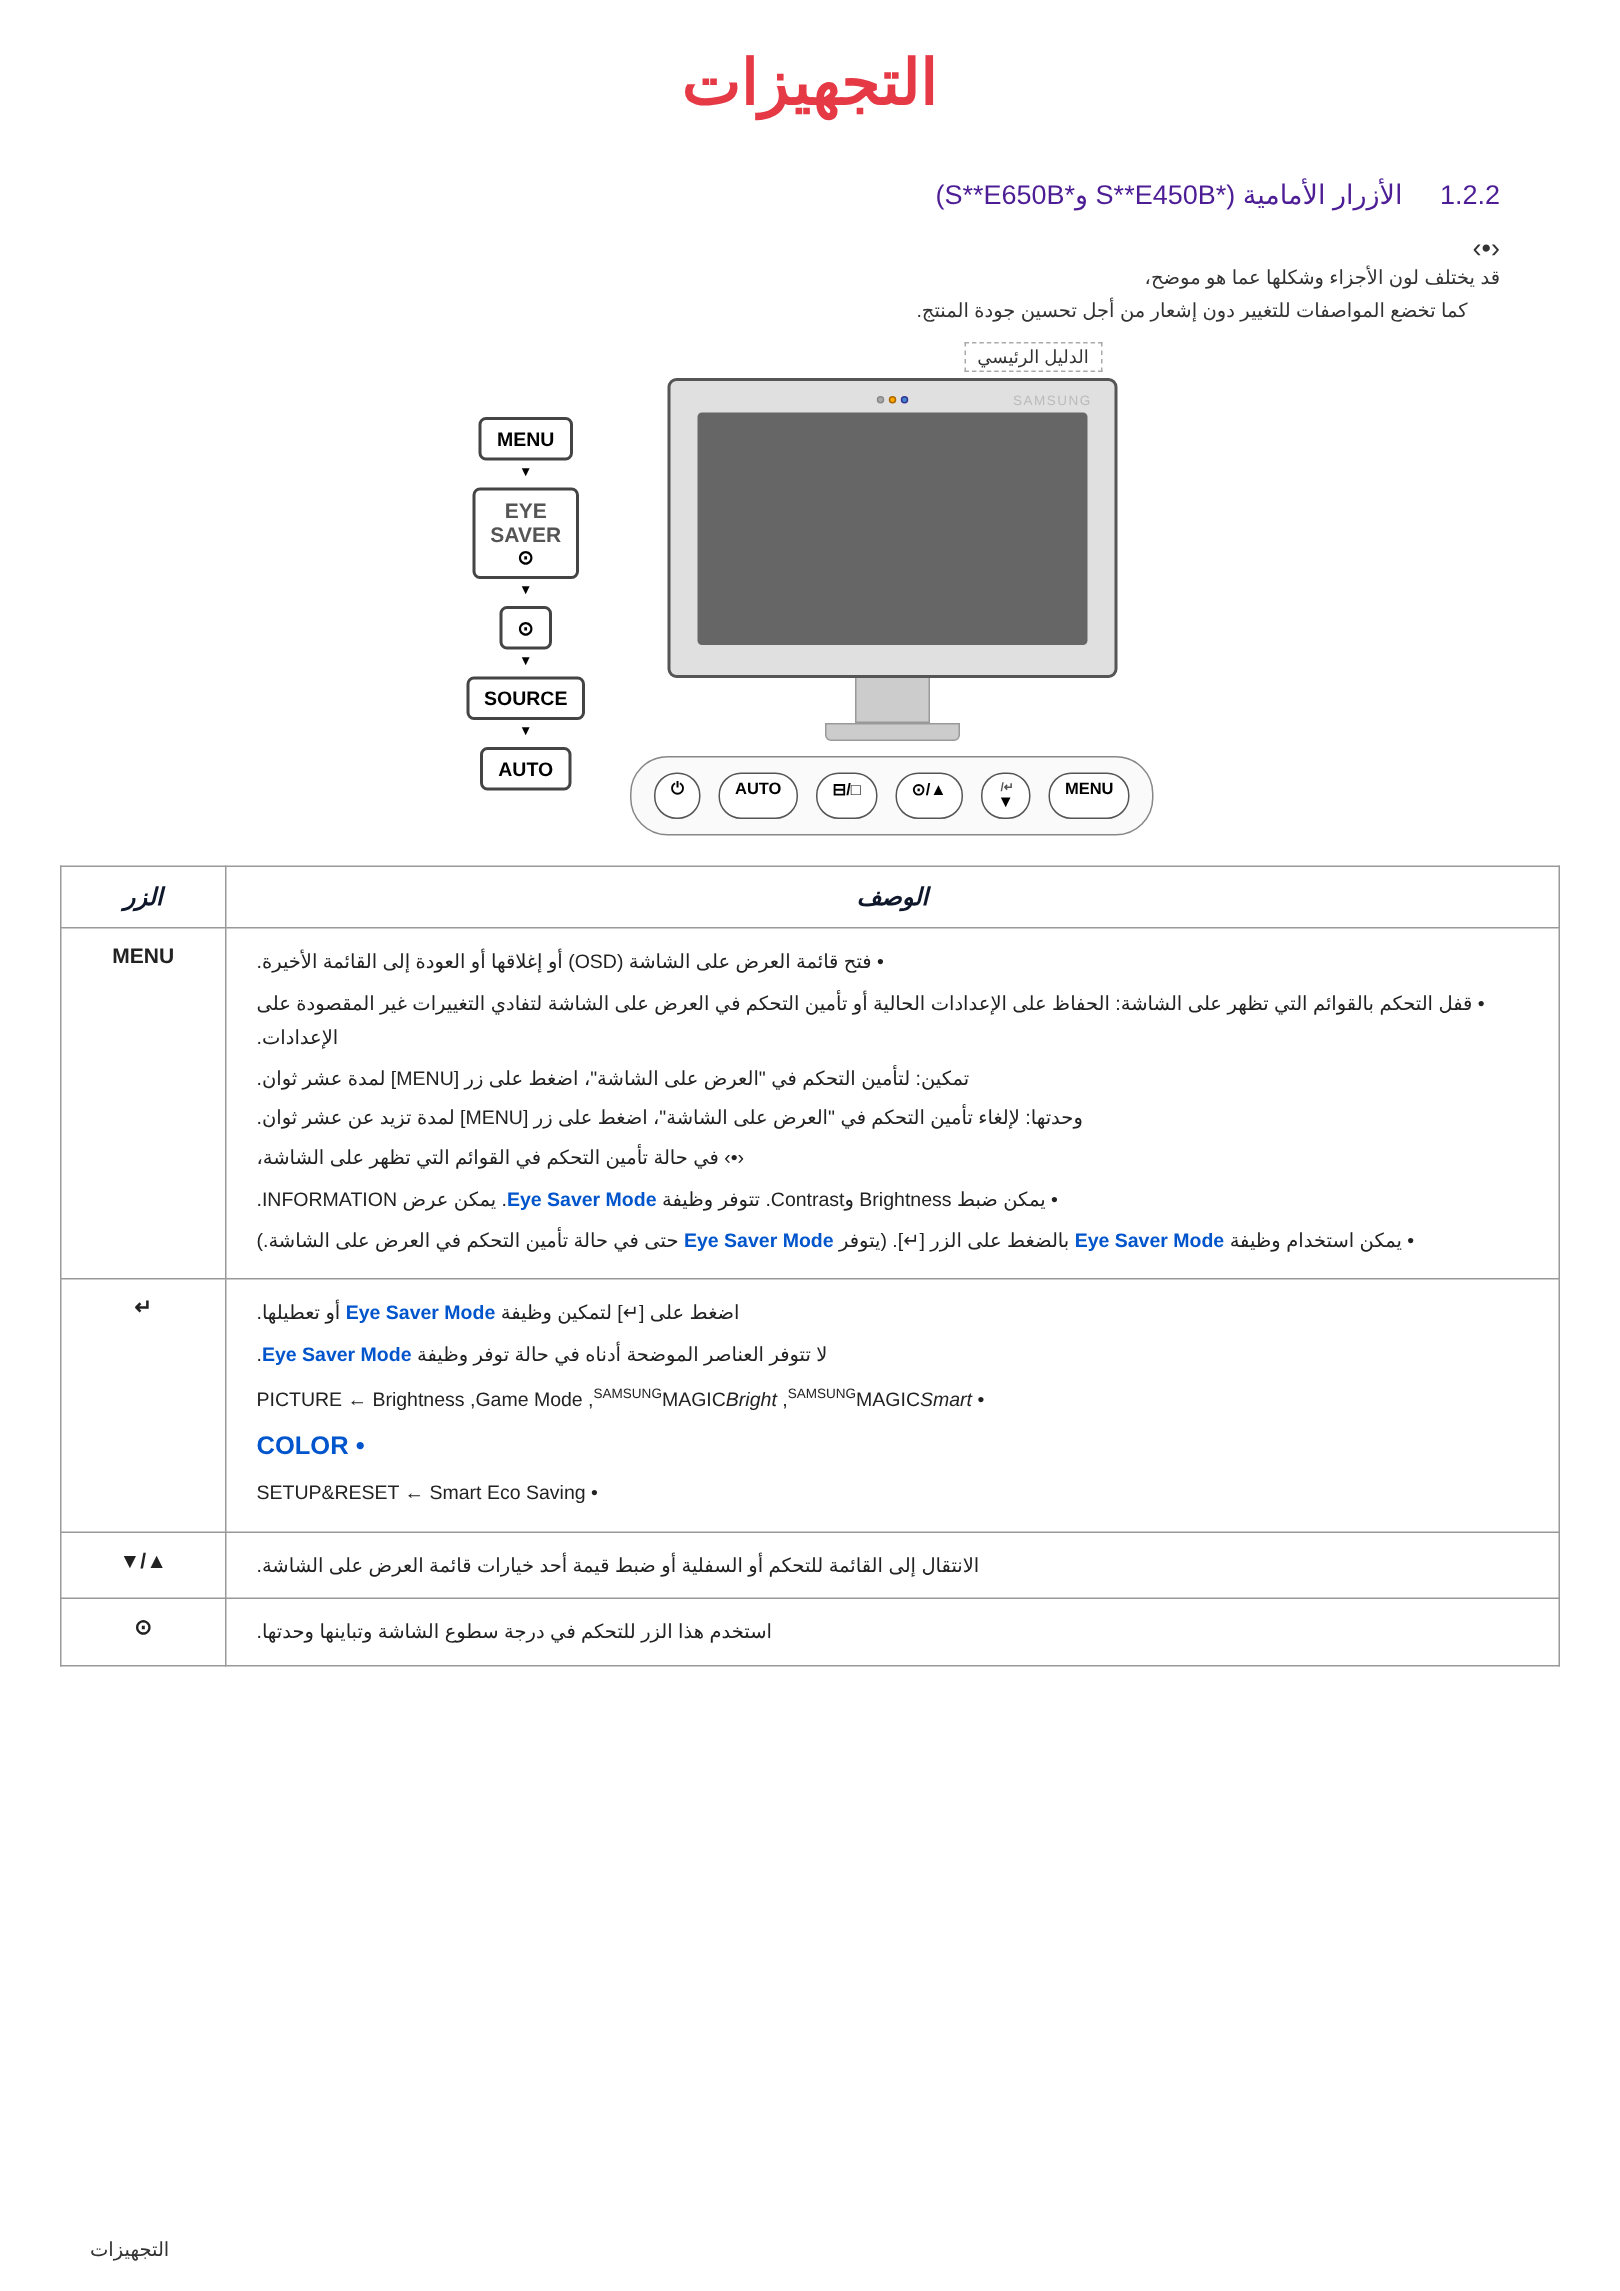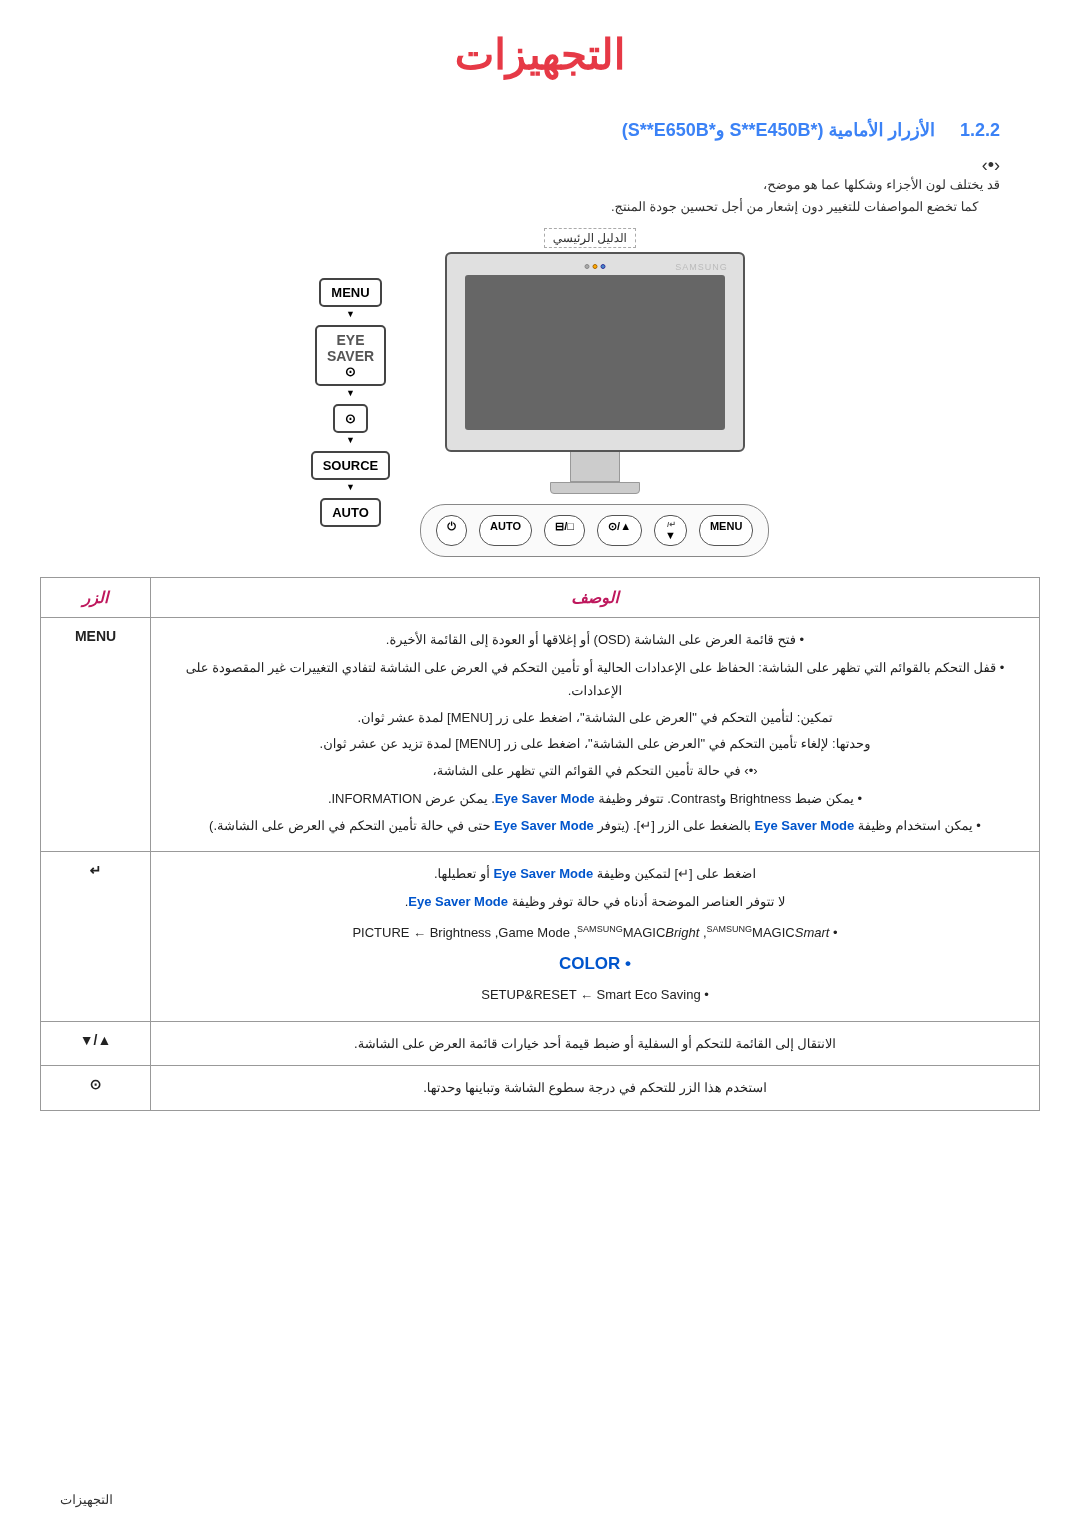--- a/index.html
+++ b/index.html
@@ -22,22 +22,22 @@
       font-weight: bold;
       color: #e63946;
       font-family: Arial, sans-serif;
     }
 
     
     .section-title {
       text-align: right;
       padding: 30px 80px 10px;
       font-size: 18px;
-      color: #3b82f6;
-      font-weight: bold;
+      color: #4c1d95;
+      font-weight: normal;
     }
 
     
     .notes-area {
       text-align: right;
       padding: 5px 80px 10px;
       font-size: 13px;
       color: #333;
       line-height: 1.7;
     }
@@ -210,30 +210,30 @@
 
     table.main-table th, table.main-table td {
       border: 1.5px solid #999;
     }
 
     table.main-table thead tr th {
       padding: 10px 15px;
       text-align: center;
       font-size: 16px;
       font-style: italic;
-      color: #be185d;
+      color: #0f172a;
     }
 
     table.main-table tbody tr td {
       padding: 10px 20px;
       vertical-align: top;
     }
 
     .desc-col {
-      text-align: center;
+      text-align: left;
       direction: rtl;
       font-size: 13px;
       line-height: 1.8;
       color: #222;
     }
 
     .btn-col {
       text-align: center;
       font-size: 14px;
       font-weight: bold;
@@ -258,21 +258,21 @@
 <div class="notes-area">
   <span class="note-bullet" style="font-size:18px; line-height:1;">‹•›&nbsp;</span>
   <span>قد يختلف لون الأجزاء وشكلها عما هو موضح،</span><br>
   &nbsp;&nbsp;&nbsp;&nbsp;&nbsp;&nbsp;<span>كما تخضع المواصفات للتغيير دون إشعار من أجل تحسين جودة المنتج.</span>
 </div>
 
 <div class="diagram-section">
 
   <div class="left-panel">
 
-    <div style="display:flex; width:300px; justify-content:center; padding-right:10px; margin-bottom:4px; position:relative;">
+    <div style="display:flex; width:300px; justify-content:flex-start; padding-right:10px; margin-bottom:4px; position:relative;">
       <div style="border:1.5px dashed #aaa; padding:2px 8px; font-size:12px; color:#333;">الدليل الرئيسي</div>
     </div>
 
     <div class="full-monitor">
       <div class="full-monitor-dots">
         <div style="width:5px;height:5px;border-radius:50%;background:#4488cc;border:1px solid #339;"></div>
         <div style="width:5px;height:5px;border-radius:50%;background:#ffaa00;border:1px solid #aa6600;"></div>
         <div style="width:5px;height:5px;border-radius:50%;background:#aaa;border:1px solid #888;"></div>
       </div>
       <div class="full-monitor-brand" style="font-size:9px; color:#bbb; letter-spacing:1px;">SAMSUNG</div>

